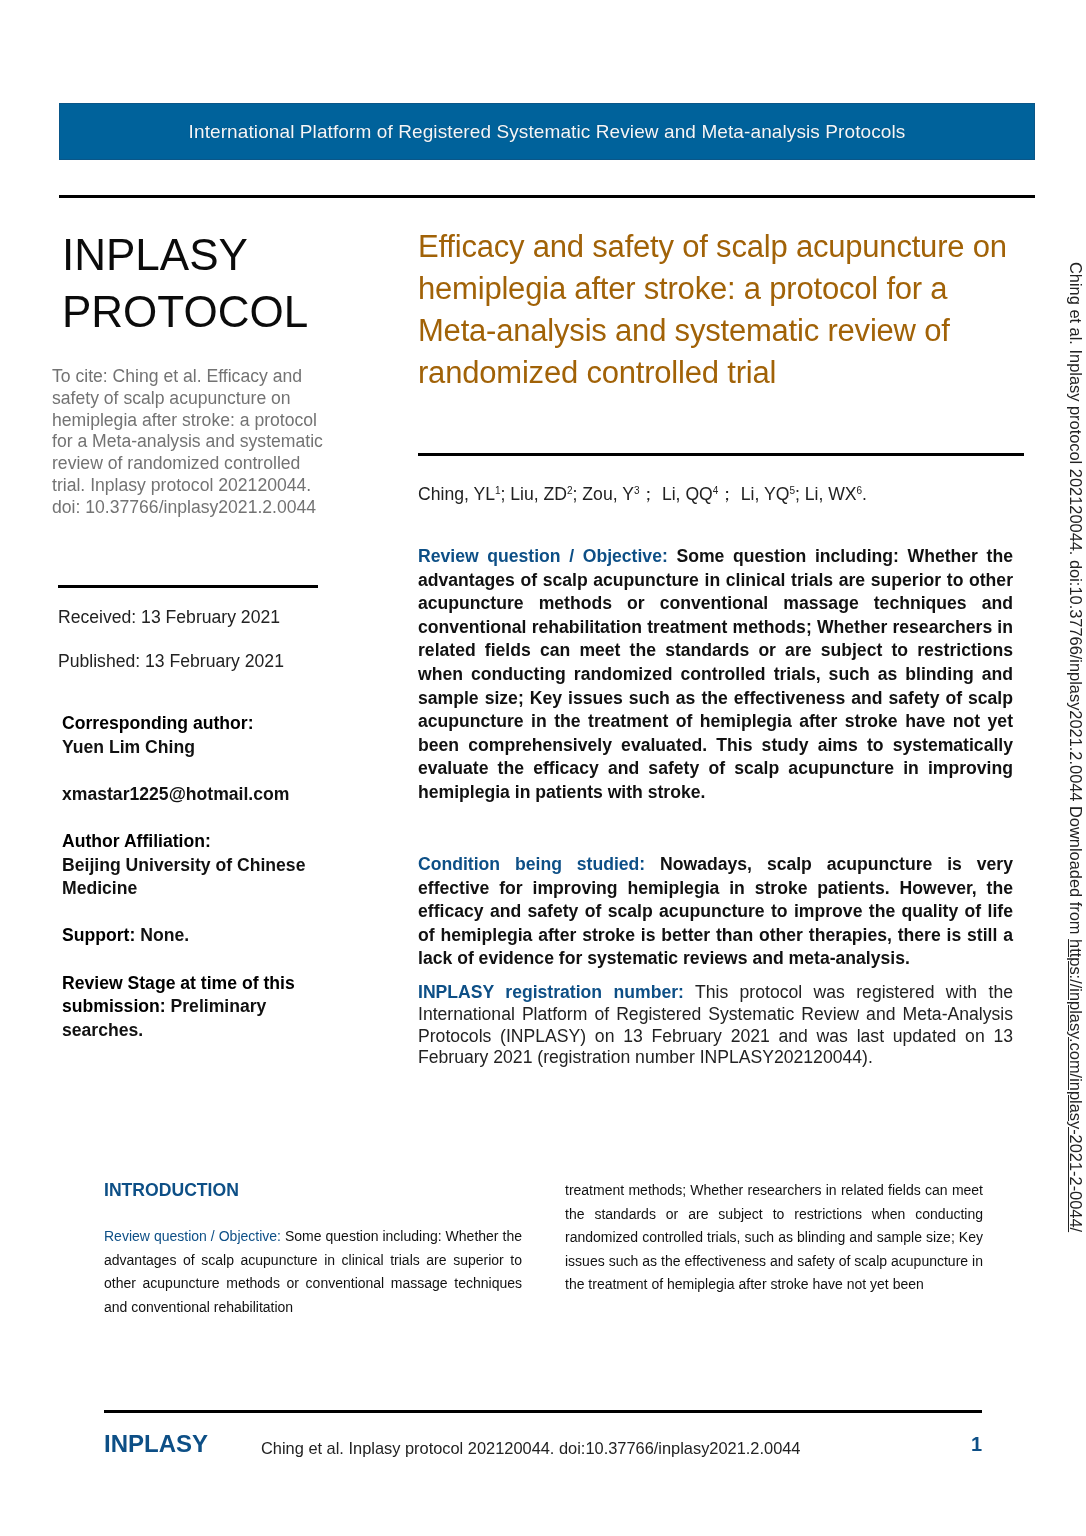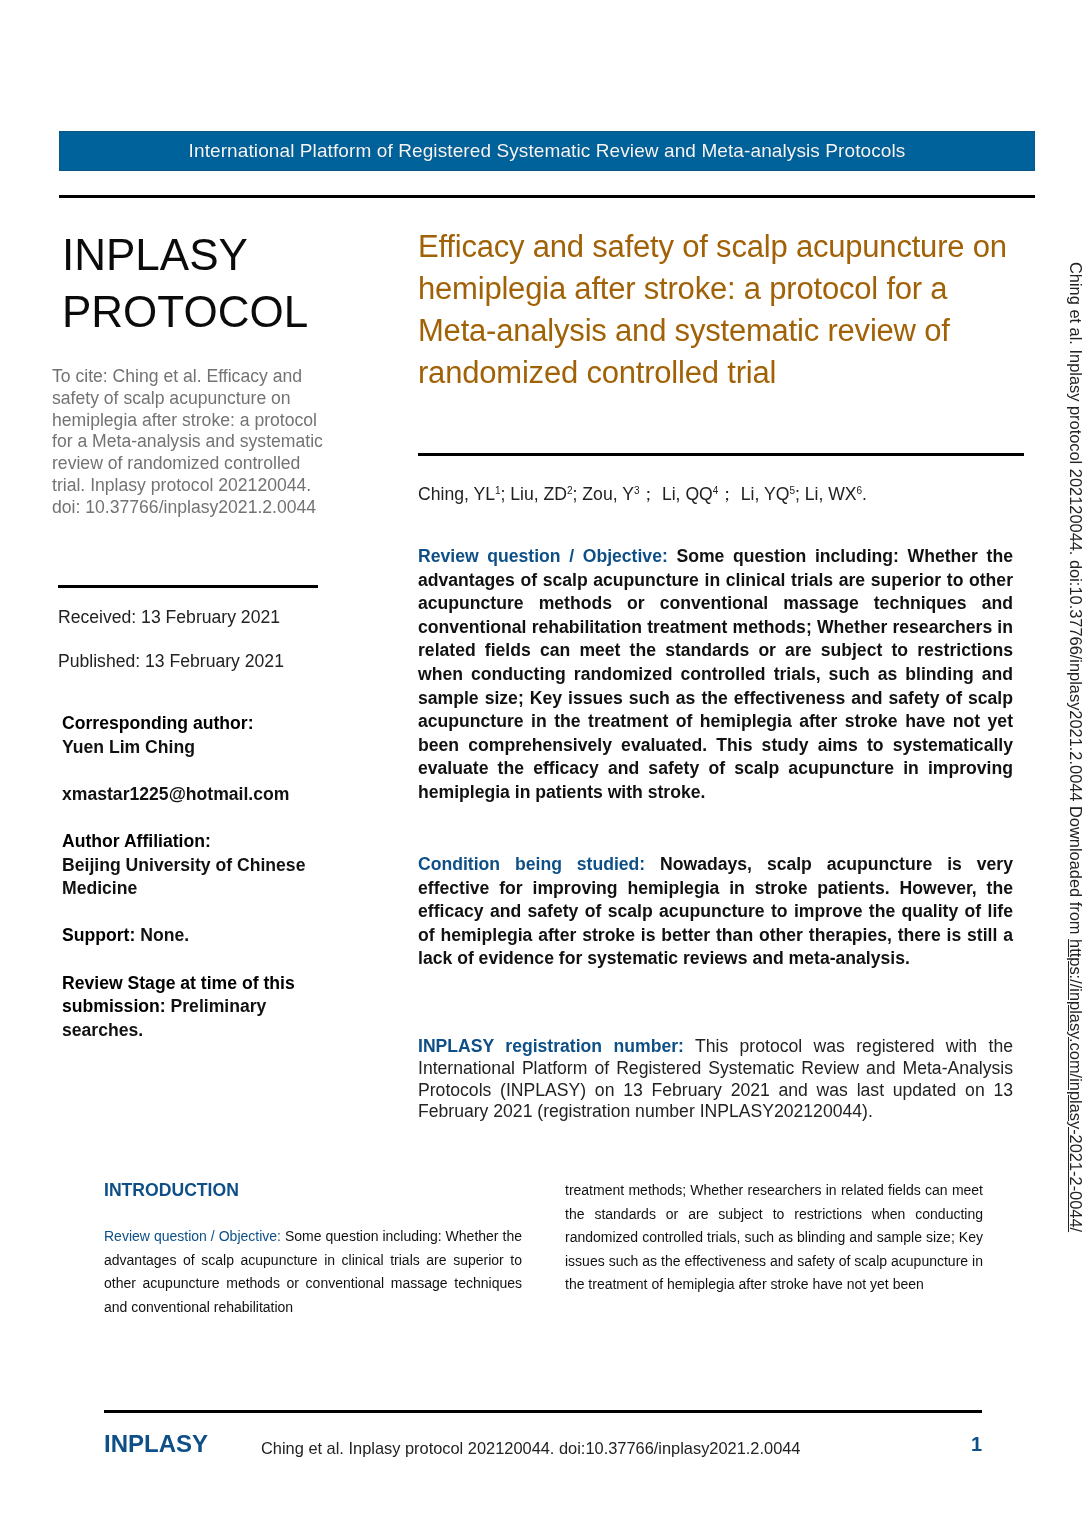--- a/index.html
+++ b/index.html
@@ -1,22 +1,22 @@
 <!DOCTYPE html>
 <html><head>
 <meta charset="utf-8">
 <style>
   html, body { margin: 0; padding: 0; background: #ffffff; }
   body { width: 1086px; height: 1536px; position: relative; overflow: hidden;
          font-family: "Liberation Sans", sans-serif; color: #111; }
   .blue { color: #0d4f86; }
 
-  #banner { position: absolute; left: 59px; top: 103px; width: 976px; height: 40px;
+  #banner { position: absolute; left: 59px; top: 103px; width: 976px; height: 57px;
             background: #00629b; border: 1px solid #0a5688; box-sizing: border-box;
-            display: flex; align-items: center; justify-content: center; margin-top: 28px; }
+            display: flex; align-items: center; justify-content: center; }
   #banner span { color: #f4f7fa; font-size: 19px; letter-spacing: 0.1px;
                  text-shadow: 0 0 1px rgba(0,0,0,0.35); }
 
   .rule { position: absolute; background: #000; }
   #top-rule { left: 59px; top: 195px; width: 976px; height: 3px; }
   #title-rule { left: 418px; top: 453px; width: 606px; height: 3px; }
   #cite-rule { left: 58px; top: 585px; width: 260px; height: 3px; }
   #footer-rule { left: 104px; top: 1410px; width: 878px; height: 3px; }
 
   #brand { position: absolute; left: 62px; top: 226px; font-size: 44px; line-height: 57px;
@@ -37,21 +37,21 @@
   #title { position: absolute; left: 418px; top: 226px; width: 610px; font-size: 31px;
            line-height: 42px; font-weight: 400; color: #a16207; letter-spacing: -0.2px; }
 
   #authors { position: absolute; left: 418px; top: 482px; font-size: 17.6px; color: #222; }
   #authors sup { font-size: 10px; vertical-align: 6px; }
 
   .abs { position: absolute; left: 418px; width: 595px; font-size: 17.6px; line-height: 23.6px;
          text-align: justify; }
   #abs-objective { top: 545px; font-weight: 700; }
   #abs-condition { top: 853px; font-weight: 700; }
-  #abs-registration { top: 1036px; font-weight: 400; line-height: 21.8px; color: #222; }
+  #abs-registration { top: 982px; font-weight: 400; line-height: 21.8px; color: #222; }
   #abs-registration .lbl { font-weight: 700; }
 
   #intro-head { position: absolute; left: 104px; top: 1180px; font-size: 17.6px; font-weight: 700;
                 color: #0d4f86; }
   .intro-col { position: absolute; top: 1225px; width: 418px; font-size: 14px; line-height: 23.6px;
                font-weight: 400; text-align: justify; }
   #intro-left { left: 104px; }
   #intro-right { left: 565px; top: 1179px; }
 
   #vertical-note { position: absolute; left: 1066px; top: 262px; transform-origin: 0 0;

